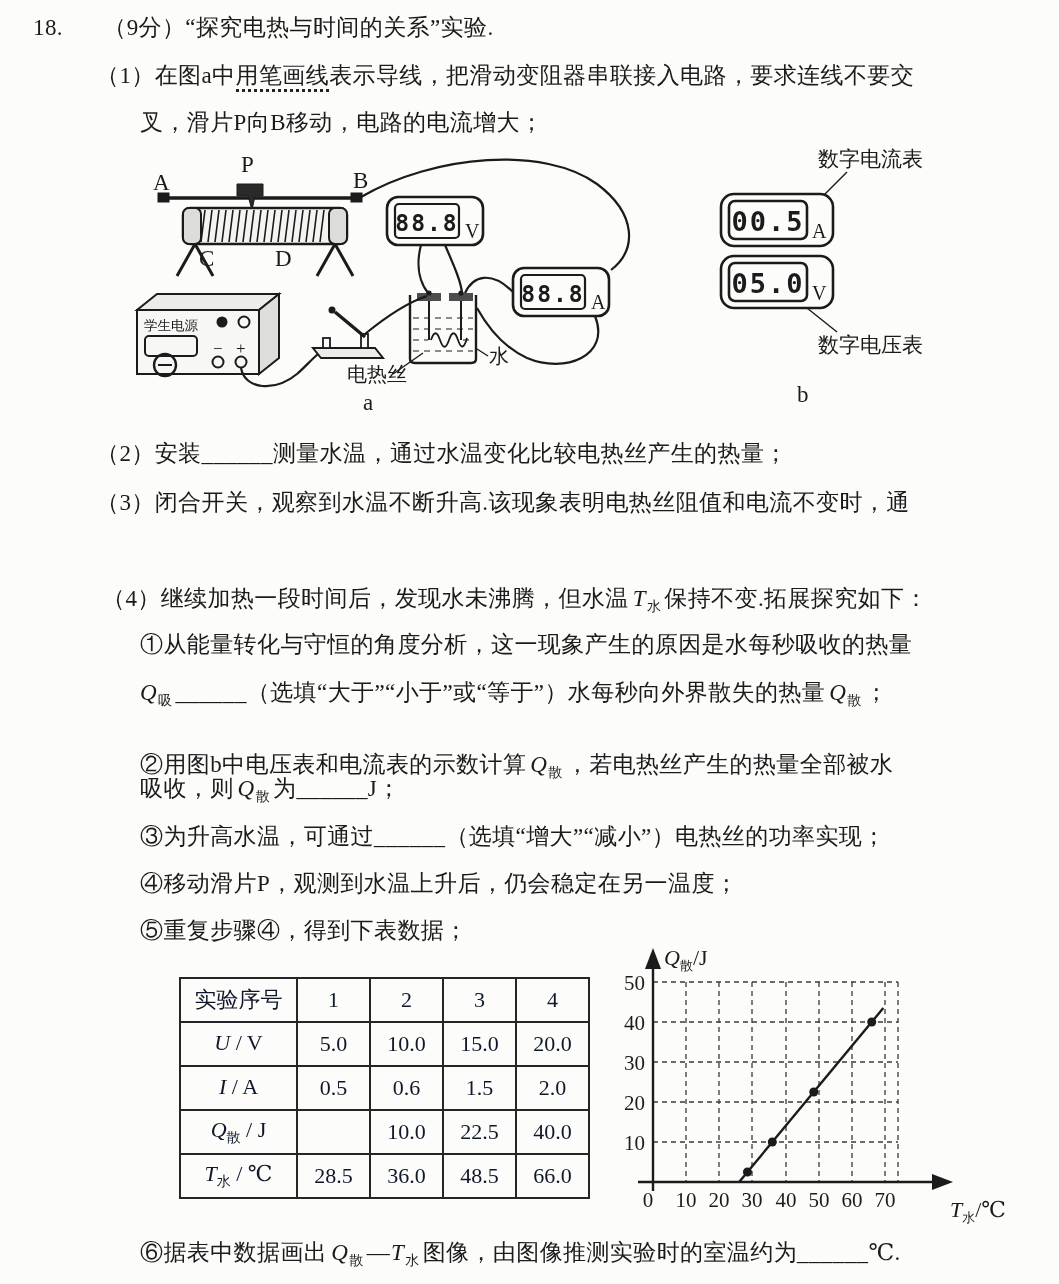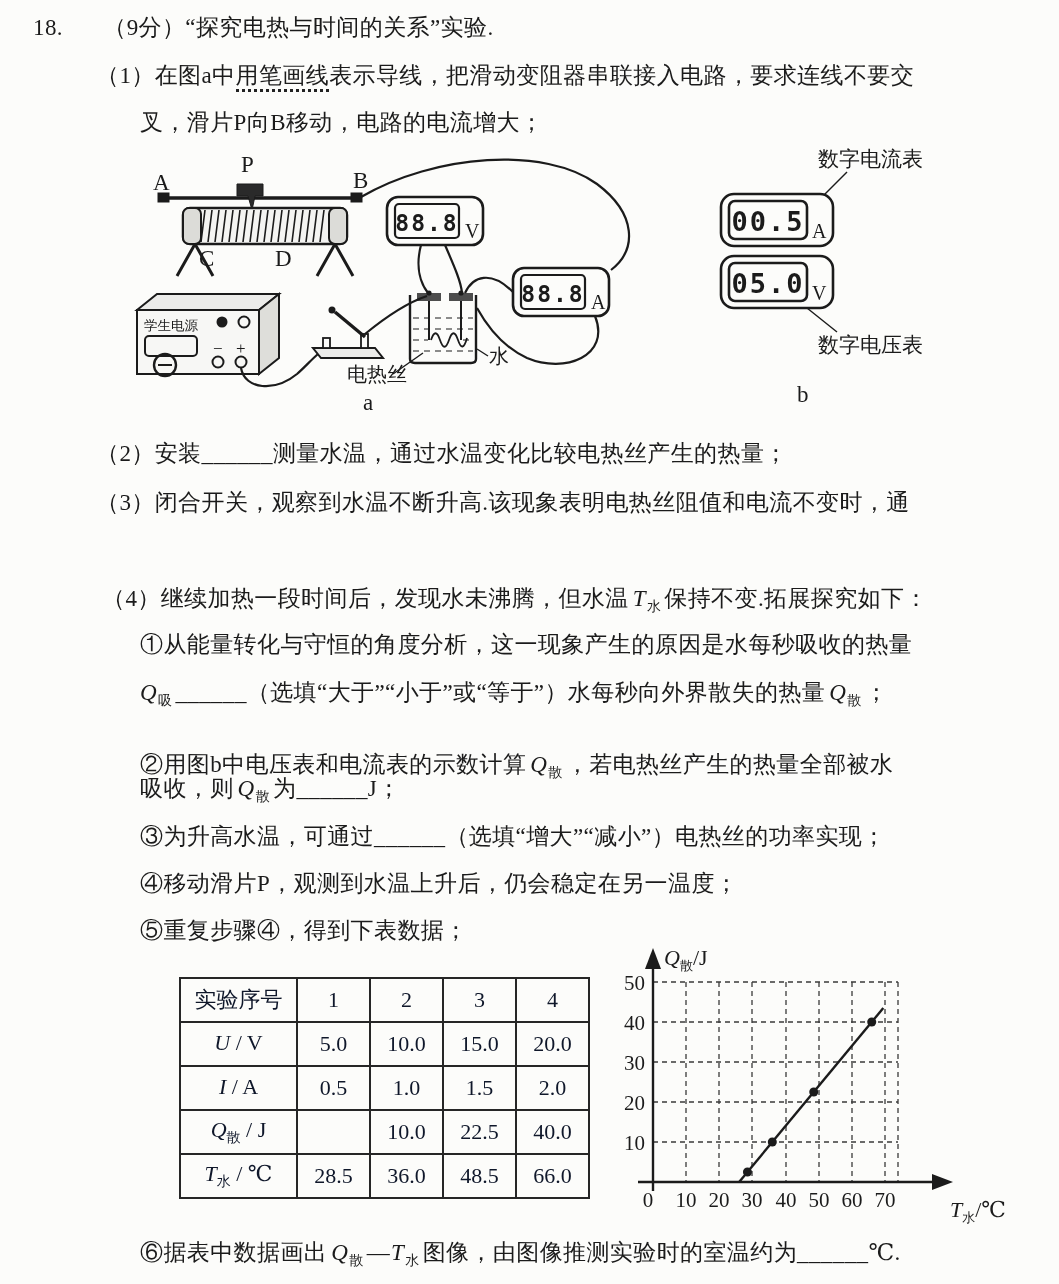--- a/index.html
+++ b/index.html
@@ -179,21 +179,21 @@
     <tr>
       <td class="c0"><span class="var" style="margin:0;">U</span><span class="sub" style="margin:0;"></span><span> / V</span></td>
       <td class="cv">5.0</td>
       <td class="cv">10.0</td>
       <td class="cv">15.0</td>
       <td class="cv">20.0</td>
     </tr>
     <tr>
       <td class="c0"><span class="var" style="margin:0;">I</span><span class="sub" style="margin:0;"></span><span> / A</span></td>
       <td class="cv">0.5</td>
-      <td class="cv">1.0</td>
+      <td class="cv">0.6</td>
       <td class="cv">1.5</td>
       <td class="cv">2.0</td>
     </tr>
     <tr>
       <td class="c0"><span class="var" style="margin:0;">Q</span><span class="sub" style="margin:0;">散</span><span> / J</span></td>
       <td class="cv"></td>
       <td class="cv">10.0</td>
       <td class="cv">22.5</td>
       <td class="cv">40.0</td>
     </tr>

